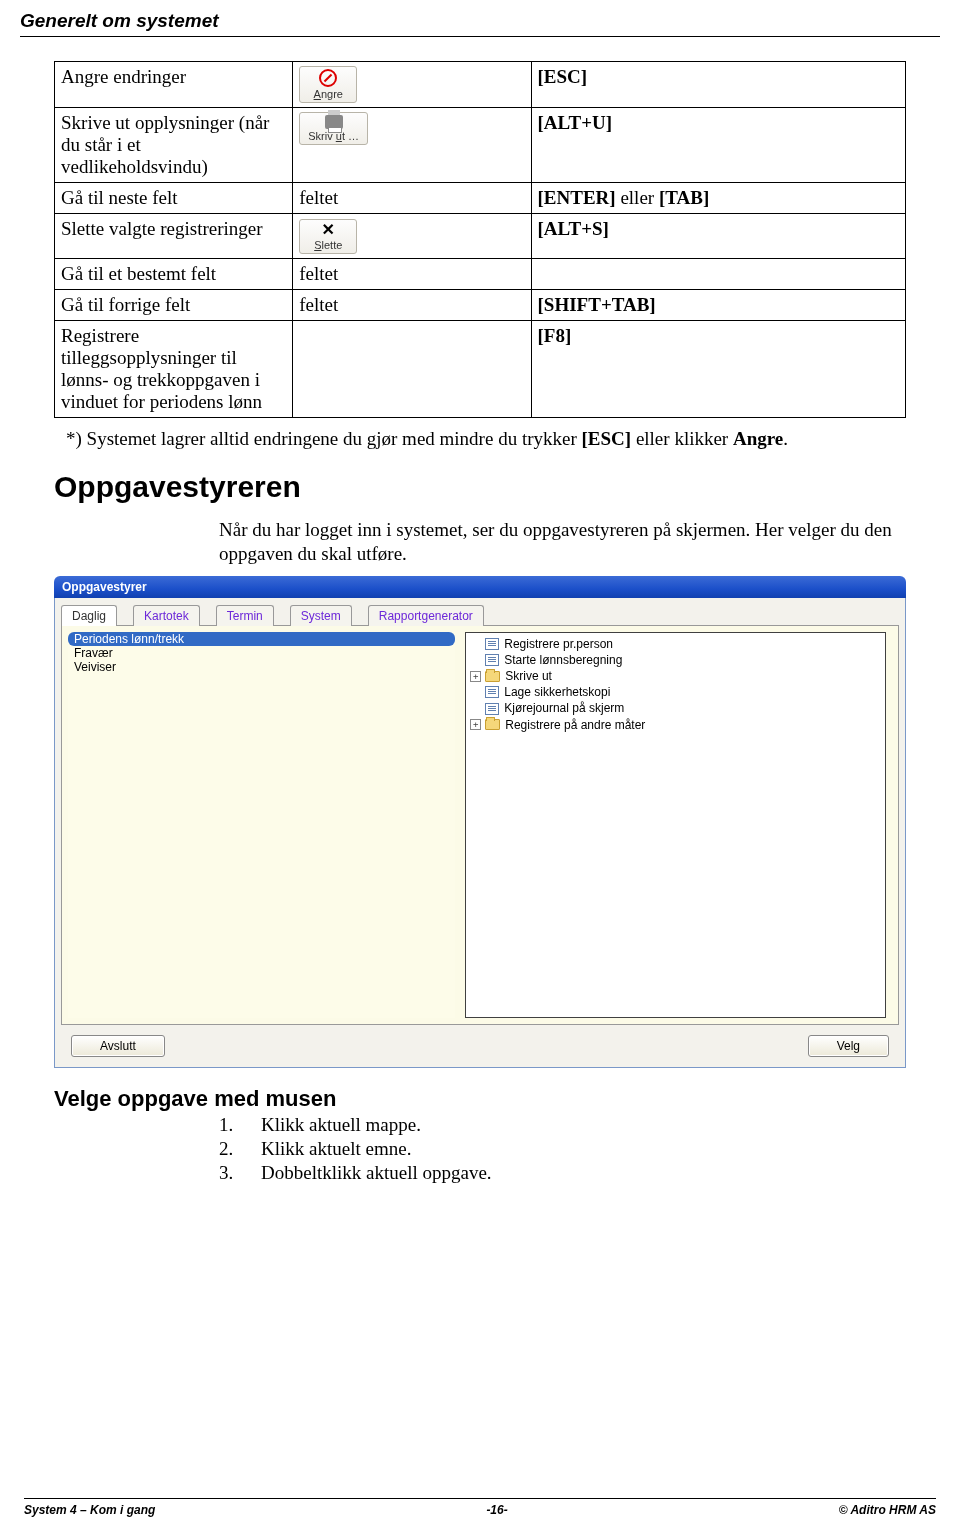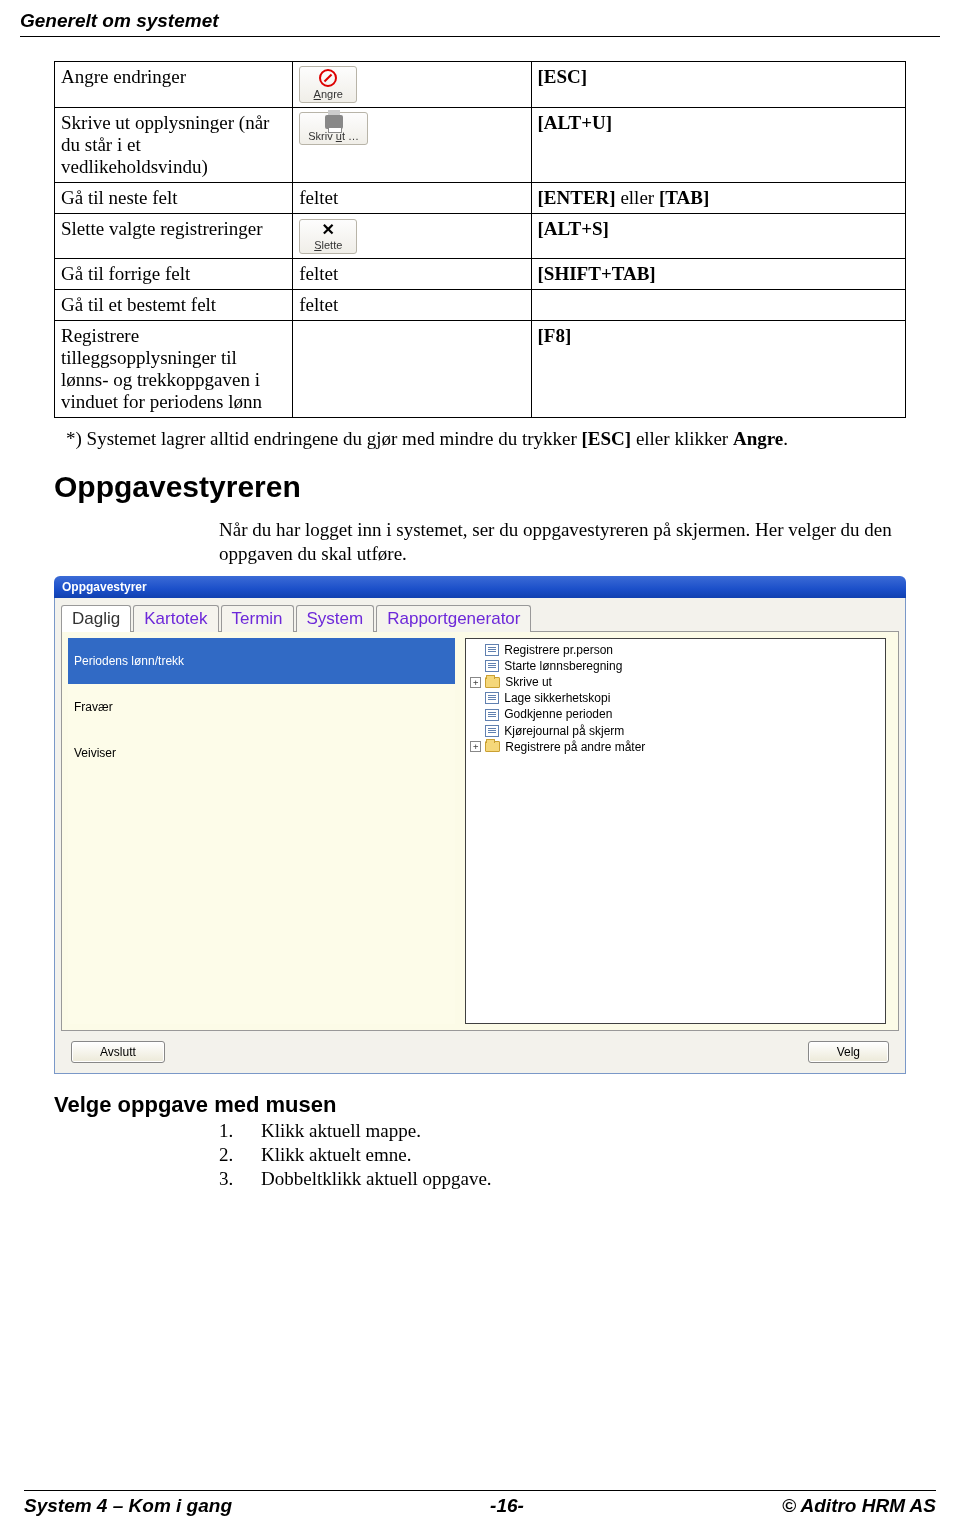--- a/index.html
+++ b/index.html
@@ -102,39 +102,39 @@
   }
   .win-body {
     background:#f3f2ec;
     border:1px solid #7a98c8;
     border-top:none;
     padding:6px 6px 10px 6px;
   }
   .tab-bar { display:flex; align-items:flex-end; gap:0; margin-bottom:0; }
   .tab {
     background:#fff; border:1px solid #999; border-bottom:none;
-    padding:3px 10px; font-size:17px; position:relative; top:1px;
-    border-radius:3px 3px 0 0; color:#333; margin-right:2px;
+    padding:3px 10px; font-size:12px; position:relative; top:1px;
+    border-radius:3px 3px 0 0; color:#333; margin-right:16px;
   }
   .tab:not(.active){ background:#f5f4ee; color:#6d28d9; }
   .tab.active{ z-index:2; }
   .panel {
     background:#fcfbe7;
     border:1px solid #999;
     min-height: 400px;
     display:flex;
     padding:6px;
     gap:10px;
   }
   .left-list {
     width:47%;
     background:#fdfce9;
   }
   .left-list .item {
-    padding:16px 6px; font-size:12px; color:#000;
+    padding:0 6px; font-size:12px; color:#000;border-radius:6px;
   }
   .left-list .item.selected { background:#316ac5; color:#fff; }
   .right-tree {
     width:51%;
     background:#fff;
     border:1px solid #404040;
     padding:3px 4px;
     font-size:12px;
     color:#000;
   }
@@ -163,21 +163,21 @@
     color:#000; box-shadow:inset 0 0 0 1px #fff;
   }
   .footer {
     position:absolute; left:0; right:0; bottom:14px;
     padding: 0 24px;
   }
   .footer-rule { border:none; border-top:1.5px solid #000; margin:0 0 4px 0;}
   .footer-row {
     display:flex; justify-content:space-between;
     font-family: Arial, Helvetica, sans-serif;
-    font-weight:bold; font-style:italic; font-size:19px;
+    font-weight:bold; font-style:italic; font-size:12px;
   }
   b { font-weight:bold;}
 </style>
 </head>
 <body>
 
 <div class="page-header">Generelt om systemet</div>
 <hr class="header-rule">
 
 <div class="content">
@@ -207,28 +207,28 @@
         </tr>
         <tr>
           <td class="col1">Slette valgte registreringer</td>
           <td class="col2"><span class="toolbar-btn">
               <span class="tb-icon-x">✕</span>
               <span><span class="underline-char">S</span>lette</span>
             </span></td>
           <td class="col3"><b>[ALT+S]</b></td>
         </tr>
         <tr>
+          <td class="col1">Gå til et bestemt felt</td>
+          <td class="col2">feltet</td>
+          <td class="col3"></td>
+        </tr>
+        <tr>
           <td class="col1">Gå til forrige felt</td>
           <td class="col2">feltet</td>
           <td class="col3"><b>[SHIFT+TAB]</b></td>
-        </tr>
-        <tr>
-          <td class="col1">Gå til et bestemt felt</td>
-          <td class="col2">feltet</td>
-          <td class="col3"></td>
         </tr>
         <tr>
           <td class="col1">Registrere tilleggsopplysninger til lønns- og trekkoppgaven i vinduet for periodens lønn</td>
           <td class="col2"></td>
           <td class="col3"><b>[F8]</b></td>
         </tr>
       </tbody>
 </table>
 
 <p class="note" id="note-p">*) Systemet lagrer alltid endringene du gjør med mindre du trykker <b>[ESC]</b> eller klikker <b>Angre</b>.</p>
@@ -269,25 +269,20 @@
               <span>Skrive ut</span>
             </div>
             <div class="tree-row">
               <span class="exp-spacer"></span>
               <span class="file-icon"></span>
               <span>Lage sikkerhetskopi</span>
             </div>
             <div class="tree-row">
               <span class="exp-spacer"></span>
               <span class="file-icon"></span>
-              <span>Godkjenne perioden</span>
-            </div>
-            <div class="tree-row">
-              <span class="exp-spacer"></span>
-              <span class="file-icon"></span>
               <span>Kjørejournal på skjerm</span>
             </div>
             <div class="tree-row">
               <span class="exp-box">+</span>
               <span class="folder-icon"></span>
               <span>Registrere på andre måter</span>
             </div>
           </div>
     </div>
     <div class="btn-row">

